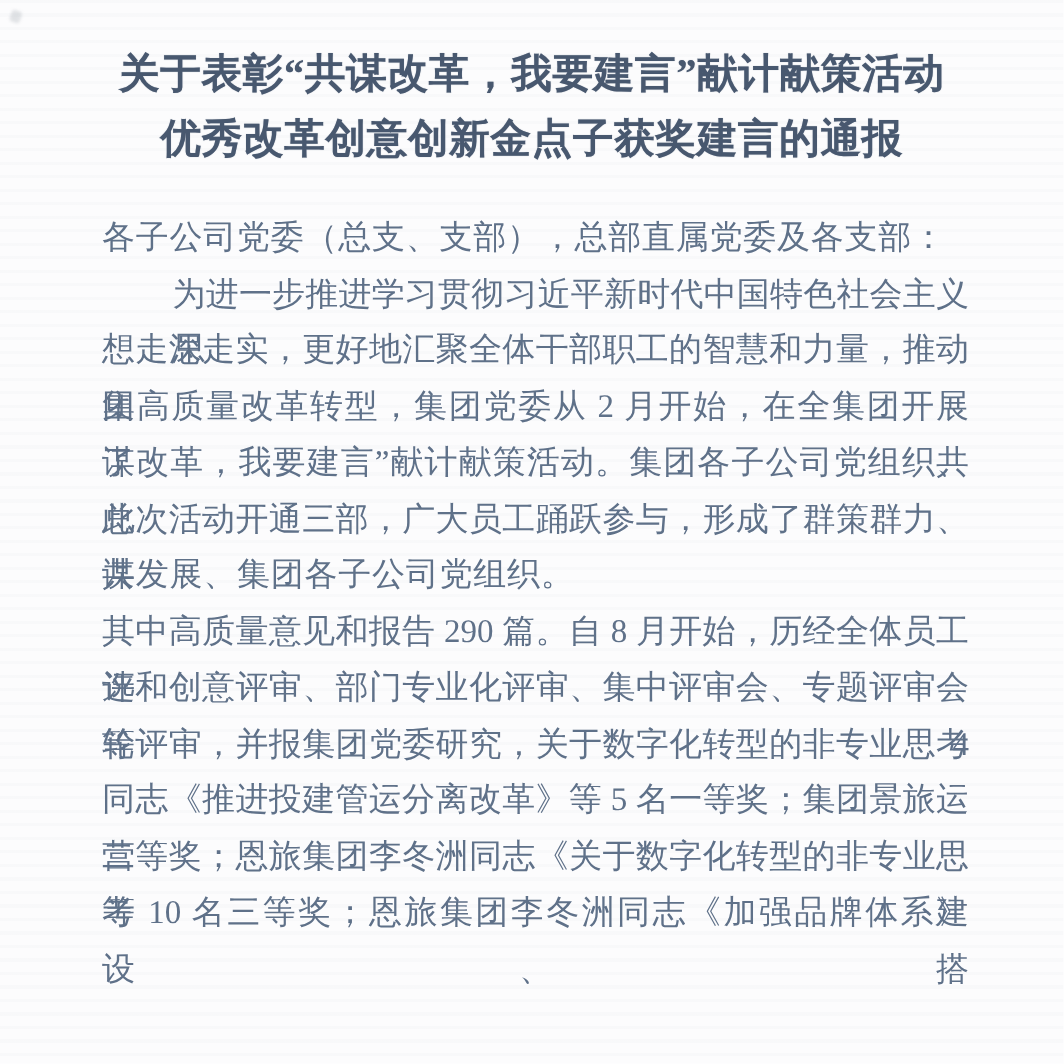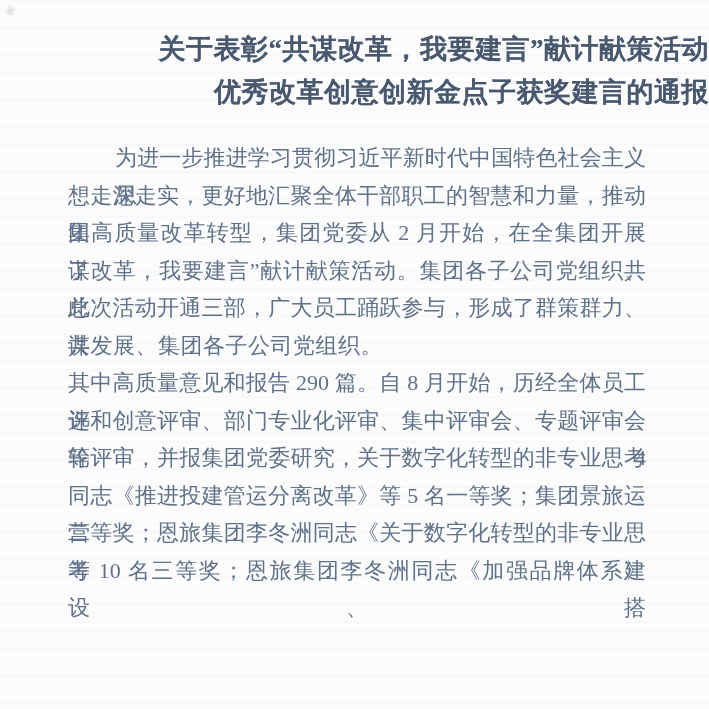--- a/index.html
+++ b/index.html
@@ -31,21 +31,21 @@
     width: 7px;
     height: 8px;
     background: #aeb4ba;
     opacity: 0.35;
     border-radius: 2px;
     transform: rotate(20deg);
     filter: blur(1px);
   }
   .title {
     padding-top: 28px;
-    text-align: right;
+    text-align: center;
     font-size: 27px;
     line-height: 43px;
     font-weight: 700;
     color: #48586f;
     letter-spacing: 0.5px;
     text-shadow: 0 0 0.6px rgba(72, 88, 111, 0.55);
   }
   .body-text {
     margin-top: 25px;
     padding-left: 68px;
@@ -75,20 +75,21 @@
 
 <div class="page">
   <div class="scan-artifact"></div>
 
   <div class="title">
     <div>关于表彰“共谋改革，我要建言”献计献策活动</div>
     <div>优秀改革创意创新金点子获奖建言的通报</div>
   </div>
 
   <div class="body-text">
+      <div class="line">各子公司党委（总支、支部），总部直属党委及各支部：</div>
       <div class="line indent fill">为进一步推进学习贯彻习近平新时代中国特色社会主义思</div>
       <div class="line fill">想走深走实，更好地汇聚全体干部职工的智慧和力量，推动集</div>
       <div class="line fill">团高质量改革转型，集团党委从 2 月开始，在全集团开展了“共</div>
       <div class="line fill">谋改革，我要建言”献计献策活动。集团各子公司党组织、总</div>
       <div class="line fill">此次活动开通三部，广大员工踊跃参与，形成了群策群力、共</div>
       <div class="line">谋发展、集团各子公司党组织。</div>
       <div class="line fill">其中高质量意见和报告 290 篇。自 8 月开始，历经全体员工评</div>
       <div class="line fill">选和创意评审、部门专业化评审、集中评审会、专题评审会等 4</div>
       <div class="line fill">轮评审，并报集团党委研究，关于数字化转型的非专业思考</div>
       <div class="line fill">同志《推进投建管运分离改革》等 5 名一等奖；集团景旅运营</div>

